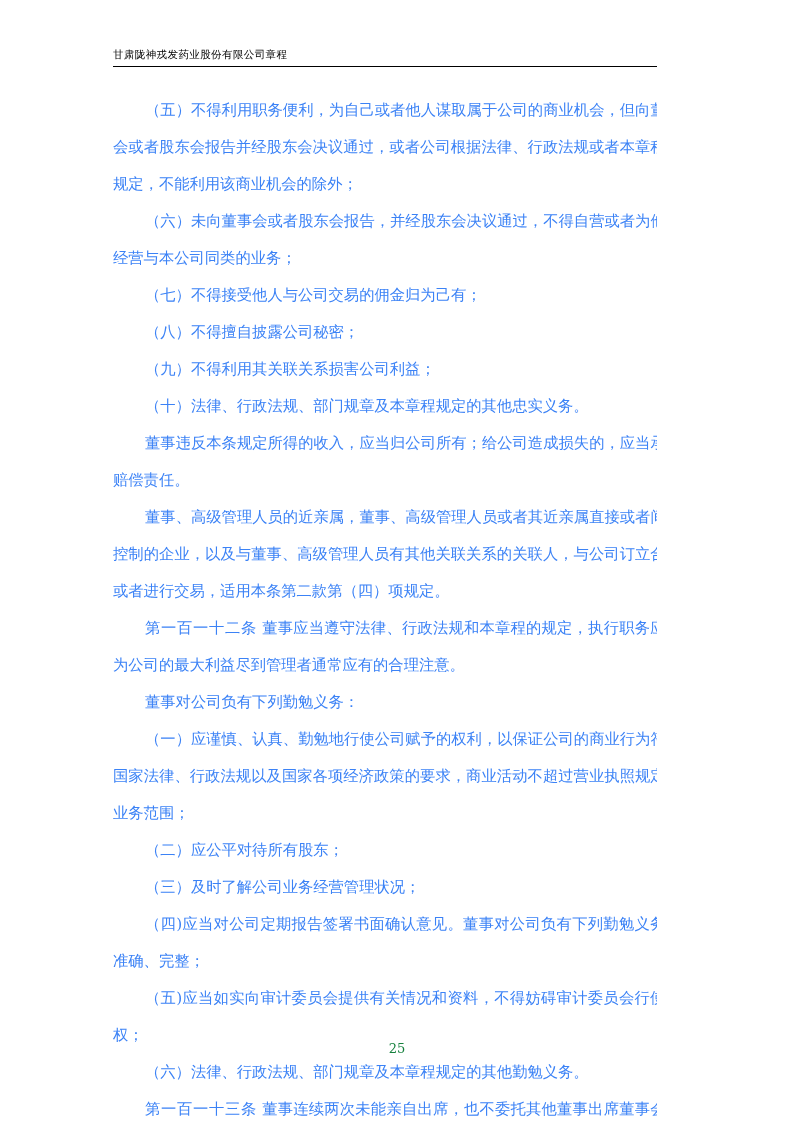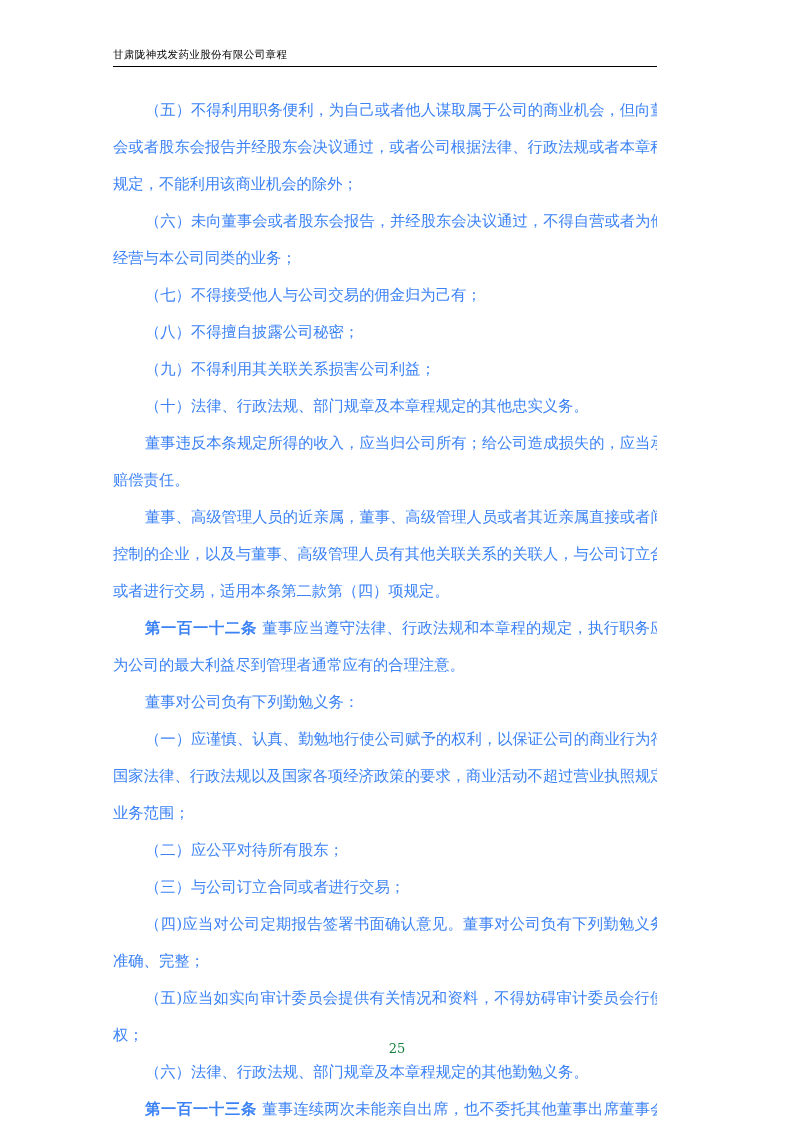--- a/index.html
+++ b/index.html
@@ -45,21 +45,21 @@
     line-height: 37px;
     color: #3b82f6;
     text-align: justify;
     text-justify: inter-ideograph;
     font-family: "DejaVu Serif", "Liberation Serif", serif;
   }
   p.indent {
     text-indent: 32px;
   }
   .art-num {
-    font-weight: bold;
+    font-weight: normal;
     font-family: "DejaVu Sans", "Liberation Sans", sans-serif;
     letter-spacing: 0.5px;
   }
   .footer {
     position: absolute;
     left: 0;
     top: 1038px;
     width: 794px;
     text-align: center;
   }
@@ -88,21 +88,21 @@
     <p class="para indent">（九）不得利用其关联关系损害公司利益；</p>
     <p class="para indent">（十）法律、行政法规、部门规章及本章程规定的其他忠实义务。</p>
     <p class="para indent">董事违反本条规定所得的收入，应当归公司所有；给公司造成损失的，应当承担赔偿责任。</p>
     <p class="para indent">董事、高级管理人员的近亲属，董事、高级管理人员或者其近亲属直接或者间接控制的企业，以及与董事、高级管理人员有其他关联关系的关联人，与公司订立合同或者进行交易，适用本条第二款第（四）项规定。</p>
 
     <p class="para indent"><span class="art-num">第一百一十二条</span>&nbsp;<span>董事应当遵守法律、行政法规和本章程的规定，执行职务应当为公司的最大利益尽到管理者通常应有的合理注意。</span></p>
 
     <p class="para indent">董事对公司负有下列勤勉义务：</p>
     <p class="para indent">（一）应谨慎、认真、勤勉地行使公司赋予的权利，以保证公司的商业行为符合国家法律、行政法规以及国家各项经济政策的要求，商业活动不超过营业执照规定的业务范围；</p>
     <p class="para indent">（二）应公平对待所有股东；</p>
-    <p class="para indent">（三）与公司订立合同或者进行交易；</p>
+    <p class="para indent">（三）及时了解公司业务经营管理状况；</p>
     <p class="para indent">（四)应当对公司定期报告签署书面确认意见。董事对公司负有下列勤勉义务、准确、完整；</p>
     <p class="para indent">（五)应当如实向审计委员会提供有关情况和资料，不得妨碍审计委员会行使职权；</p>
     <p class="para indent">（六）法律、行政法规、部门规章及本章程规定的其他勤勉义务。</p>
 
     <p class="para indent"><span class="art-num">第一百一十三条</span>&nbsp;<span>董事连续两次未能亲自出席，也不委托其他董事出席董事会会议，视为不能履行职责，董事会应当建议股东会予以撤换。</span></p>
 
   </div>
 
   <div class="footer">
     <span class="page-number">25</span>

